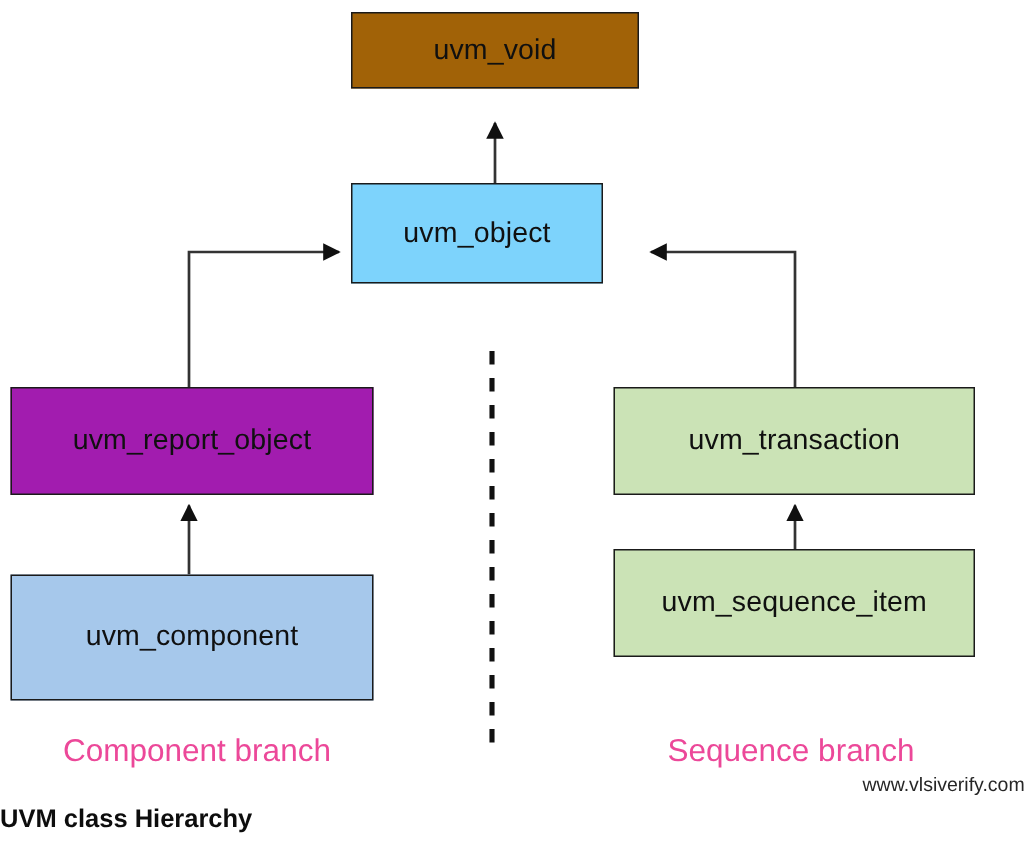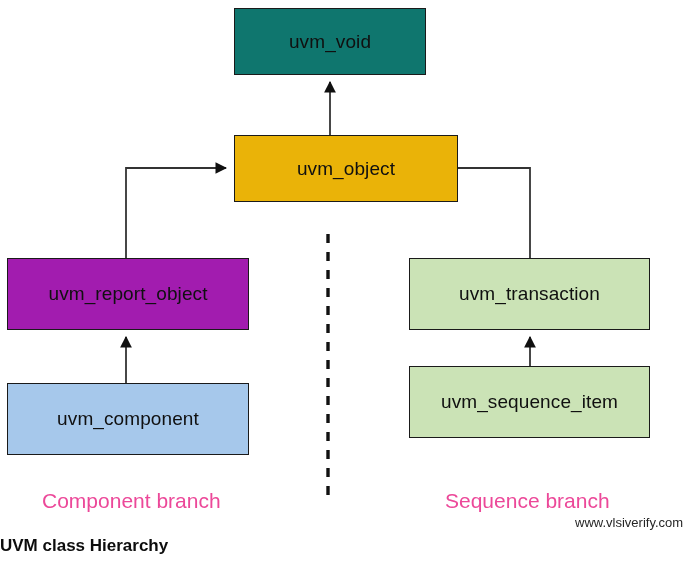--- a/index.html
+++ b/index.html
@@ -24,24 +24,24 @@
     border: 1.6px solid #1a1a1a;
     display: flex;
     align-items: center;
     justify-content: center;
     color: #101010;
     font-size: 19px;
     font-weight: 400;
     letter-spacing: 0.1px;
     white-space: nowrap;
   }
-  .node-void   { left: 234px; top: 8px;   width: 192px; height: 67px;  background: #0f766e; justify-content: center; }
-  .node-object { left: 234px; top: 135px; width: 224px; height: 67px;  background: #eab308; }
+  .node-void   { left: 234px; top: 8px;   width: 192px; height: 51px;  background: #a16207; justify-content: center; }
+  .node-object { left: 234px; top: 122px; width: 168px; height: 67px;  background: #7dd3fc; }
   .node-report { left: 7px;   top: 258px; width: 242px; height: 72px;  background: #a21caf; }
-  .node-comp   { left: 7px;   top: 383px; width: 242px; height: 72px;  background: #A6C8EB; }
+  .node-comp   { left: 7px;   top: 383px; width: 242px; height: 84px;  background: #A6C8EB; }
   .node-trans  { left: 409px; top: 258px; width: 241px; height: 72px;  background: #CBE3B6; }
   .node-seq    { left: 409px; top: 366px; width: 241px; height: 72px;  background: #CBE3B6; }
 
   #edges {
     position: absolute;
     left: 0;
     top: 0;
     width: 687px;
     height: 570px;
     pointer-events: none;

